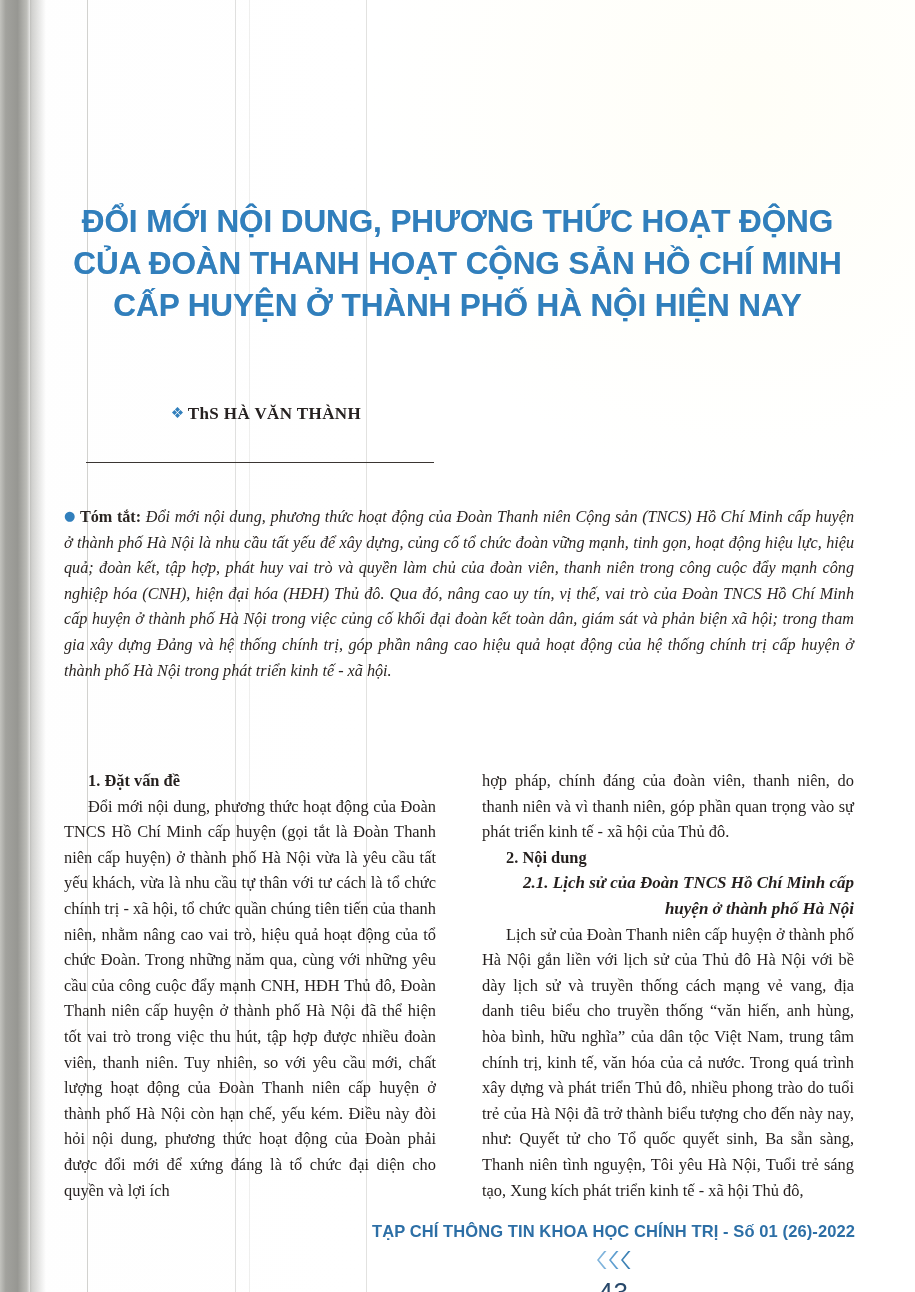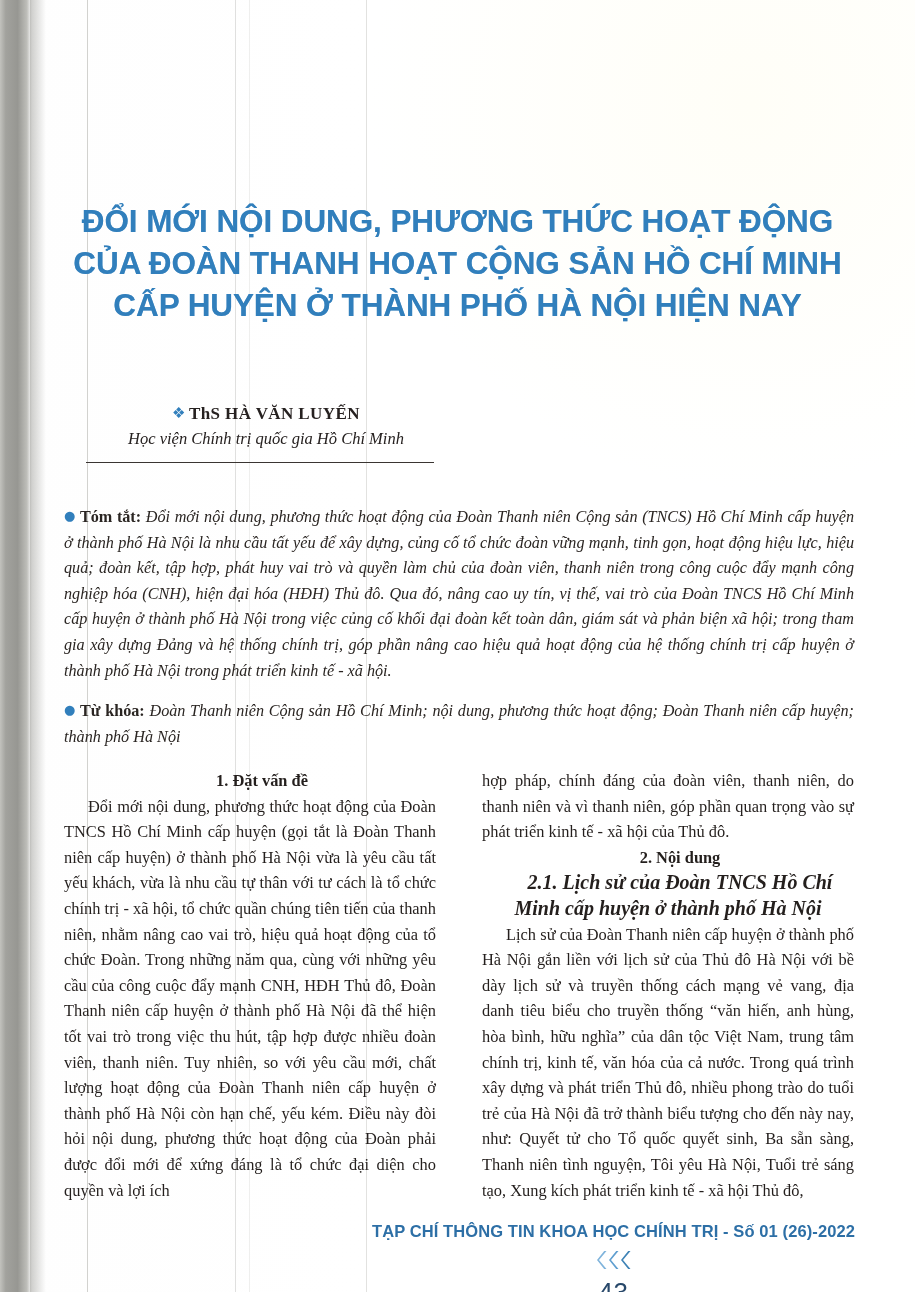--- a/index.html
+++ b/index.html
@@ -118,29 +118,28 @@
     margin:0;
   }
   .body-p.indent{text-indent:24px;}
   .head-num{
     font-size:16.4px;
     line-height:25.6px;
     font-weight:bold;
     text-indent:24px;
     margin:0;
     color:#241f1d;
-    text-align:center;
   }
   .head-sub{
-    font-size:20px;
+    font-size:17px;
     line-height:25.6px;
     font-weight:bold;
     font-style:italic;
     margin:0;
-    text-align:center;
+    text-align:right;
     color:#241f1d;
   }
   .head-sub.first{text-indent:24px;}
 
   
   .footer{
     position:absolute;left:0;top:1222px;width:915px;height:40px;
   }
   .footer-inner{
     position:absolute;right:60px;top:0;
@@ -183,28 +182,26 @@
 
 <div id="content">
 
   <div class="title-block">
     <div class="title-line">ĐỔI MỚI NỘI DUNG, PHƯƠNG THỨC HOẠT ĐỘNG</div>
     <div class="title-line">CỦA ĐOÀN THANH HOẠT CỘNG SẢN HỒ CHÍ MINH</div>
     <div class="title-line">CẤP HUYỆN Ở THÀNH PHỐ HÀ NỘI HIỆN NAY</div>
   </div>
 
   <div class="author-block">
-    <div class="author-name"><span class="author-bullet">❖</span><span>ThS HÀ VĂN LUYẾN</span></div>
-    <div class="author-affil">Học viện Chính trị quốc gia Hồ Chí Minh</div>
+    <div class="author-name"><span class="author-bullet">❖</span><span>ThS HÀ VĂN THÀNH</span></div>
   </div>
   <div class="author-rule"></div>
 
   <div class="abs-block">
     <div class="abs-para"><span class="abs-bullet">●</span><span class="abs-lead">Tóm tắt:</span><span> Đổi mới nội dung, phương thức hoạt động của Đoàn Thanh niên Cộng sản (TNCS) Hồ Chí Minh cấp huyện ở thành phố Hà Nội là nhu cầu tất yếu để xây dựng, củng cố tổ chức đoàn vững mạnh, tinh gọn, hoạt động hiệu lực, hiệu quả; đoàn kết, tập hợp, phát huy vai trò và quyền làm chủ của đoàn viên, thanh niên trong công cuộc đẩy mạnh công nghiệp hóa (CNH), hiện đại hóa (HĐH) Thủ đô. Qua đó, nâng cao uy tín, vị thế, vai trò của Đoàn TNCS Hồ Chí Minh cấp huyện ở thành phố Hà Nội trong việc củng cố khối đại đoàn kết toàn dân, giám sát và phản biện xã hội; trong tham gia xây dựng Đảng và hệ thống chính trị, góp phần nâng cao hiệu quả hoạt động của hệ thống chính trị cấp huyện ở thành phố Hà Nội trong phát triển kinh tế - xã hội.</span></div>
-    <div class="abs-para"><span class="abs-bullet">●</span><span class="abs-lead">Từ khóa:</span><span> Đoàn Thanh niên Cộng sản Hồ Chí Minh; nội dung, phương thức hoạt động; Đoàn Thanh niên cấp huyện; thành phố Hà Nội</span></div>
   </div>
 
   <div class="cols">
 
     <div class="col left">
       <p class="head-num">1. Đặt vấn đề</p>
       <p class="body-p indent">Đổi mới nội dung, phương thức hoạt động của Đoàn TNCS Hồ Chí Minh cấp huyện (gọi tắt là Đoàn Thanh niên cấp huyện) ở thành phố Hà Nội vừa là yêu cầu tất yếu khách, vừa là nhu cầu tự thân với tư cách là tổ chức chính trị - xã hội, tổ chức quần chúng tiên tiến của thanh niên, nhằm nâng cao vai trò, hiệu quả hoạt động của tổ chức Đoàn. Trong những năm qua, cùng với những yêu cầu của công cuộc đẩy mạnh CNH, HĐH Thủ đô, Đoàn Thanh niên cấp huyện ở thành phố Hà Nội đã thể hiện tốt vai trò trong việc thu hút, tập hợp được nhiều đoàn viên, thanh niên. Tuy nhiên, so với yêu cầu mới, chất lượng hoạt động của Đoàn Thanh niên cấp huyện ở thành phố Hà Nội còn hạn chế, yếu kém. Điều này đòi hỏi nội dung, phương thức hoạt động của Đoàn phải được đổi mới để xứng đáng là tổ chức đại diện cho quyền và lợi ích</p>
     </div>
 
     <div class="col right">

